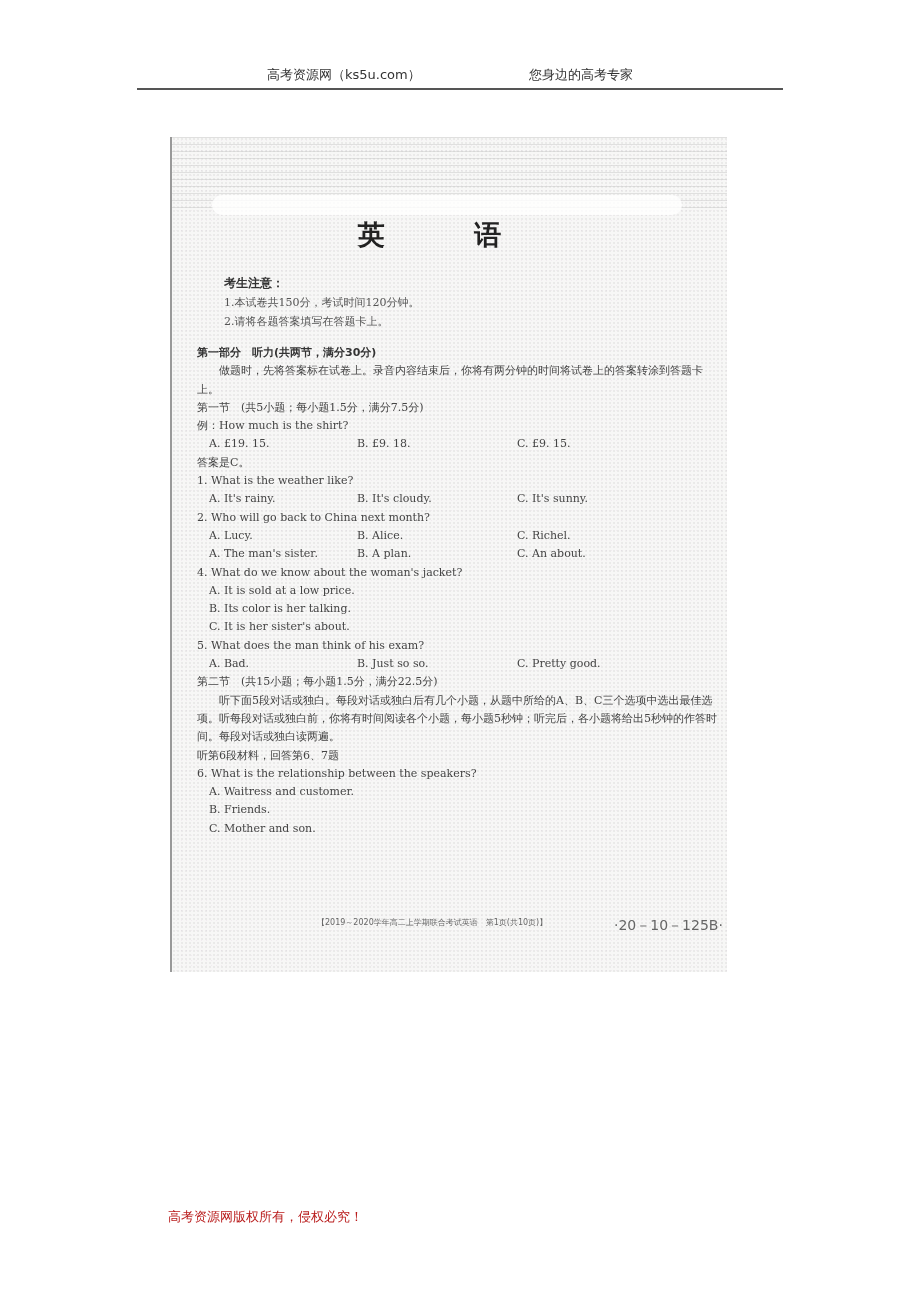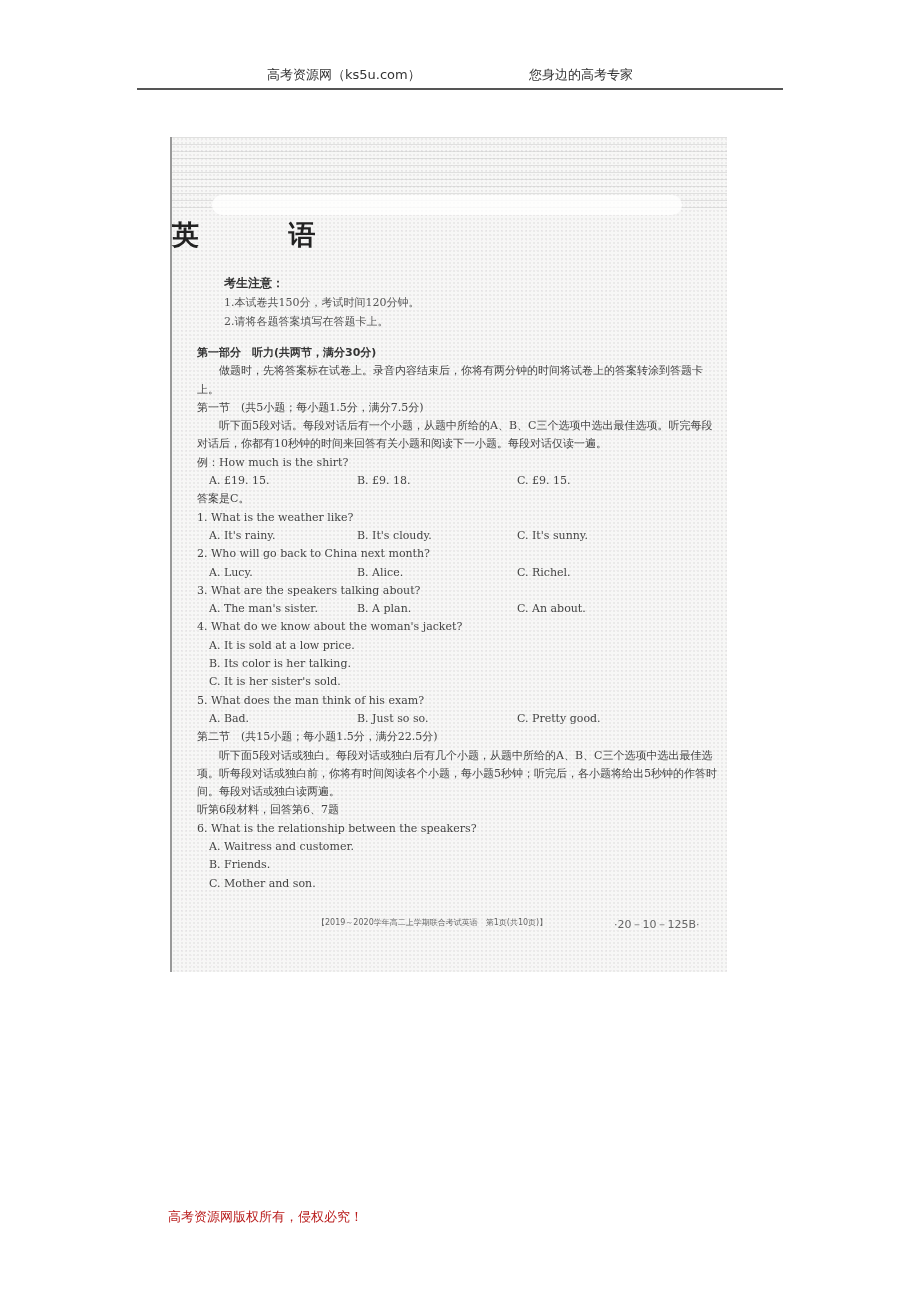--- a/index.html
+++ b/index.html
@@ -29,21 +29,21 @@
     }
     .scan-top-fade {
       position: absolute; left: 0; top: 0; right: 0; height: 75px;
       background-image: repeating-linear-gradient(to bottom, rgba(180,180,180,0.35) 0 1px, transparent 1px 7px);
     }
     .scan-top-clean {
       position: absolute; left: 40px; top: 58px; width: 470px; height: 20px; background: #ffffff; opacity: .8;
       border-radius: 10px;
     }
     .exam-title {
-      position: absolute; left: 0; width: 100%; top: 80px; text-align: left;
+      position: absolute; left: 0; width: 100%; top: 80px; text-align: center;
       font-family: "DejaVu Sans", sans-serif; font-weight: bold; font-size: 27px; letter-spacing: 40px;
       color: #222;
     }
     .notice {
       position: absolute; left: 52px; top: 137px; font-size: 11px; line-height: 19px; color: #555;
     }
     .notice .head { font-family: "DejaVu Sans", sans-serif; font-weight: bold; color: #333; font-size: 12px; }
 
     .body-text {
       position: absolute; left: 25px; top: 207px; width: 520px; font-size: 11px; line-height: 18.3px; color: #444;
@@ -55,21 +55,21 @@
     .opts span { display: inline-block; }
     .opts .oa { width: 148px; }
     .opts .ob { width: 160px; }
     .opts .oc { width: 160px; }
     .opt-line { padding-left: 12px; }
     .footer-line {
       position: absolute; left: 145px; top: 780px; font-size: 8px; color: #666;
       font-family: "DejaVu Sans", sans-serif;
     }
     .footer-code {
-      position: absolute; left: 442px; top: 780px; font-size: 11px; color: #666;
+      position: absolute; left: 442px; top: 780px; font-size: 14px; color: #666;
       font-family: "DejaVu Sans", sans-serif;
     }
     .copyright {
       position: absolute; left: 168px; top: 1208px; font-size: 13px; color: #b91c1c;
       font-family: "DejaVu Sans", "Liberation Sans", sans-serif;
     }
   </style>
 </head>
 <body>
 
@@ -87,21 +87,20 @@
   <div class="notice">
     <div class="head">考生注意：</div>
     <div>1.本试卷共150分，考试时间120分钟。</div>
     <div>2.请将各题答案填写在答题卡上。</div>
   </div>
 
   <div class="body-text">
     <div class="part-head">第一部分　听力(共两节，满分30分)</div>
     <div class="indent">做题时，先将答案标在试卷上。录音内容结束后，你将有两分钟的时间将试卷上的答案转涂到答题卡上。</div>
     <div>第一节　(共5小题；每小题1.5分，满分7.5分)</div>
-    <div class="indent">听下面5段对话。每段对话后有一个小题，从题中所给的A、B、C三个选项中选出最佳选项。听完每段对话后，你都有10秒钟的时间来回答有关小题和阅读下一小题。每段对话仅读一遍。</div>
 
     <div class="q">例：How much is the shirt?</div>
     <div class="opts">
       <span class="oa">A. £19. 15.</span>
       <span class="ob">B. £9. 18.</span>
       <span class="oc">C. £9. 15.</span>
     </div>
     <div>答案是C。</div>
 
     <div class="q">1. What is the weather like?</div>
@@ -111,31 +110,30 @@
       <span class="oc">C. It's sunny.</span>
     </div>
 
     <div class="q">2. Who will go back to China next month?</div>
     <div class="opts">
       <span class="oa">A. Lucy.</span>
       <span class="ob">B. Alice.</span>
       <span class="oc">C. Richel.</span>
     </div>
 
-    <div class="q">3. What are the speakers talking about?</div>
     <div class="opts">
       <span class="oa">A. The man's sister.</span>
       <span class="ob">B. A plan.</span>
       <span class="oc">C. An about.</span>
     </div>
 
     <div class="q">4. What do we know about the woman's jacket?</div>
     <div class="opt-line">A. It is sold at a low price.</div>
     <div class="opt-line">B. Its color is her talking.</div>
-    <div class="opt-line">C. It is her sister's sold.</div>
+    <div class="opt-line">C. It is her sister's about.</div>
 
     <div class="q">5. What does the man think of his exam?</div>
     <div class="opts">
       <span class="oa">A. Bad.</span>
       <span class="ob">B. Just so so.</span>
       <span class="oc">C. Pretty good.</span>
     </div>
 
     <div>第二节　(共15小题；每小题1.5分，满分22.5分)</div>
     <div class="indent">听下面5段对话或独白。每段对话或独白后有几个小题，从题中所给的A、B、C三个选项中选出最佳选项。听每段对话或独白前，你将有时间阅读各个小题，每小题5秒钟；听完后，各小题将给出5秒钟的作答时间。每段对话或独白读两遍。</div>

